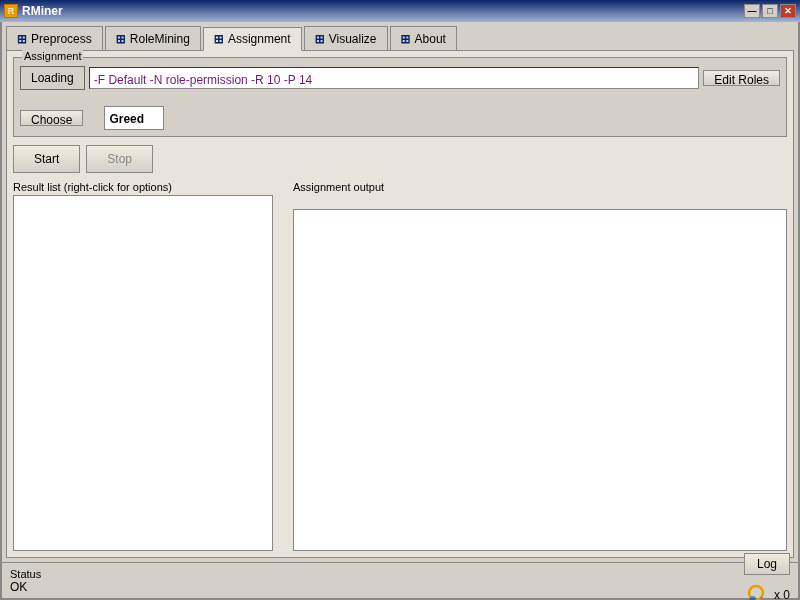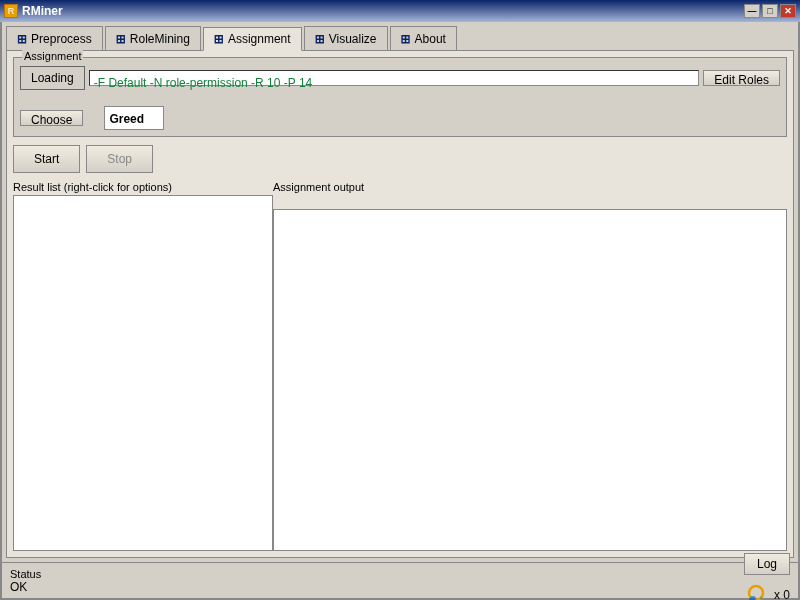--- a/index.html
+++ b/index.html
@@ -167,24 +167,24 @@
       font-size: 12px;
       cursor: pointer;
     }
 
     .params-text {
       flex: 1;
       font-size: 12px;
       padding: 2px;
       background: white;
       border: 1px inset #888;
-      height: 16px;
+      height: 22px;
       line-height: 20px;
       padding-left: 4px;
-      color: #15803d;
+      color: #701a75;
     }
 
     .algorithm-label {
       font-size: 12px;
       font-weight: bold;
       padding: 2px 4px;
       background: white;
       border: 1px solid #888;
       height: 24px;
       line-height: 20px;
@@ -211,21 +211,21 @@
       background: linear-gradient(to bottom, #f0ece0, #d4d0c8);
       cursor: pointer;
       font-size: 12px;
       height: 28px;
       color: #888;
     }
 
     
     .panels {
       display: flex;
-      gap: 0;
+      gap: 20px;
       flex: 1;
       overflow: hidden;
     }
 
     .result-panel {
       width: 260px;
       display: flex;
       flex-direction: column;
     }
     .result-label {

